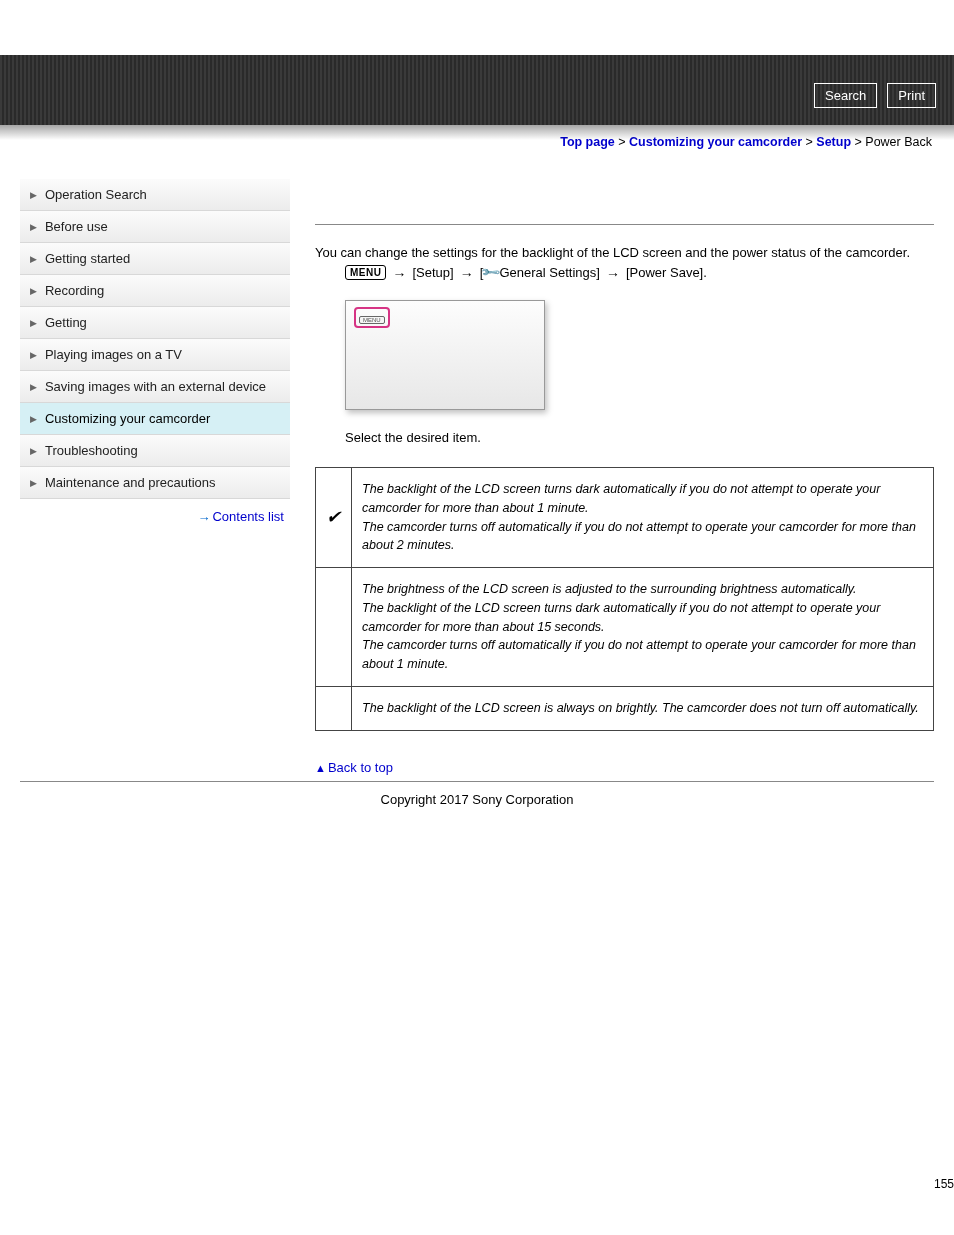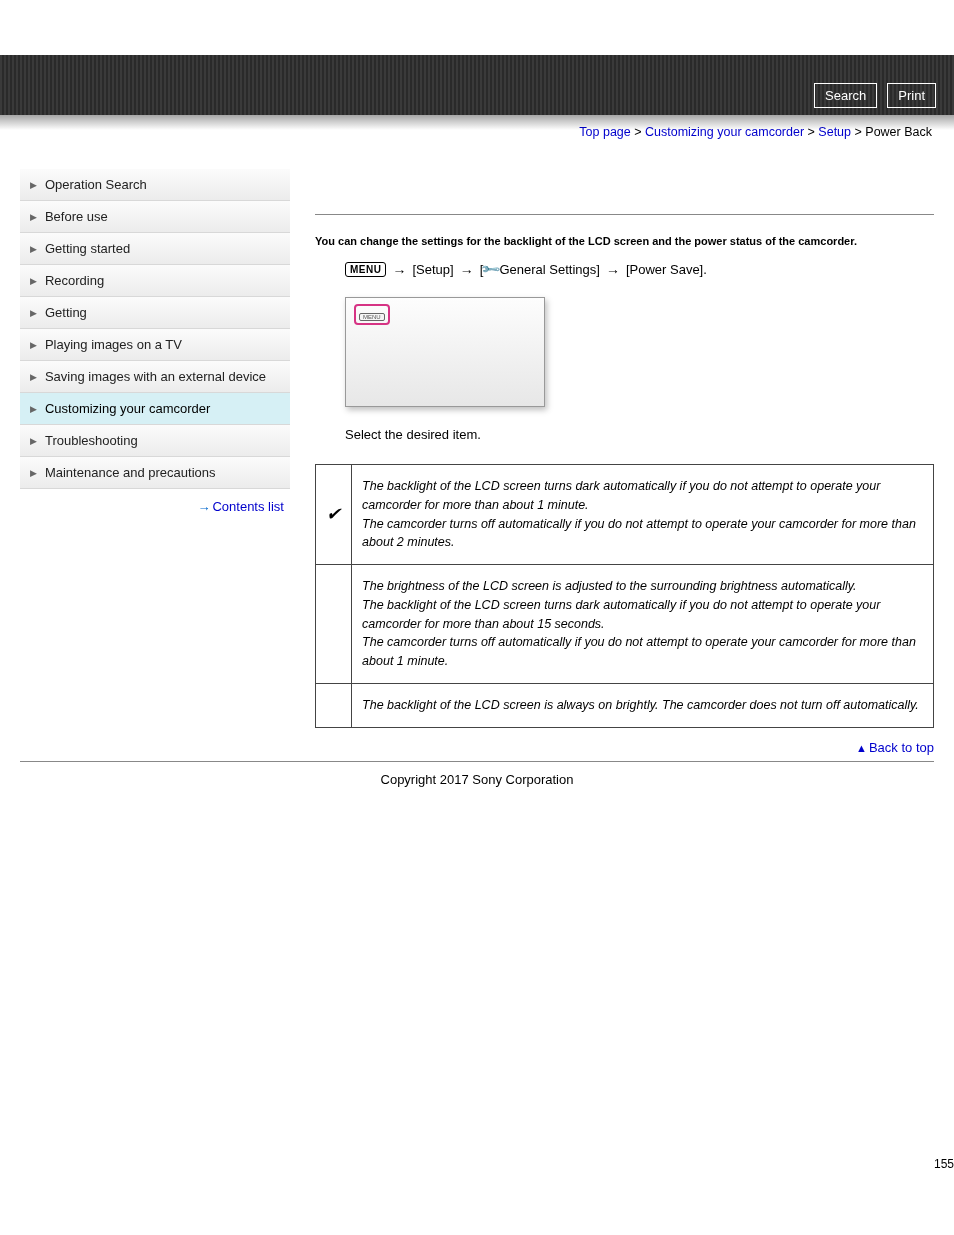--- a/index.html
+++ b/index.html
@@ -5,21 +5,21 @@
   * { margin: 0; padding: 0; box-sizing: border-box; }
   body {
     font-family: Arial, Helvetica, sans-serif;
     font-size: 13px;
     color: #000;
     background: #fff;
     width: 954px;
     margin: 0 auto;
   }
   .header-band {
-    height: 60px;
+    height: 70px;
     background: repeating-linear-gradient(
       to right,
       #3a3a3a 0, #3a3a3a 2px,
       #2a2a2a 2px, #2a2a2a 4px
     );
     margin-top: 55px;
     position: relative;
   }
   .header-band::after {
     content: "";
@@ -46,21 +46,21 @@
   .container {
     display: flex;
     padding: 0 20px;
     margin-top: 30px;
   }
   .breadcrumb-row {
     text-align: right;
     padding: 10px 22px 0 0;
     font-size: 12.5px;
   }
-  .breadcrumb-row a { color: #0000cc; text-decoration: none; }
+  .breadcrumb-row a { color: #0000cc; text-decoration: none; font-weight: bold; }
   .breadcrumb-row .sep { color: #000; }
   .breadcrumb-row .current { color: #000; }
   .sidebar {
     width: 270px;
     flex: none;
   }
   .sidebar-item {
     display: flex;
     align-items: flex-start;
     gap: 8px;
@@ -89,21 +89,21 @@
   .contents-link .arrow { color: #0066cc; font-weight: bold; margin-right: 2px; }
   .main {
     flex: 1;
     padding-left: 25px;
   }
   .hr-line {
     border: none;
     border-top: 1px solid #888;
     margin: 45px 0 20px 0;
   }
-  .intro { font-size: 11px; margin-bottom: 14px; font-weight: bold; }
+  .intro { font-size: 13px; margin-bottom: 4px; }
   .path-line {
     margin-left: 30px;
     font-size: 13px;
     display: flex;
     align-items: center;
     gap: 6px;
     flex-wrap: wrap;
   }
   .menu-btn {
     display: inline-block;
@@ -163,22 +163,21 @@
     vertical-align: top;
     font-style: italic;
   }
   .options-table td.mark {
     width: 30px;
     text-align: center;
     vertical-align: middle;
     font-size: 18px;
   }
   .back-to-top {
-    text-align: right;
-    margin-top: 12px;
+    margin-top: 29px;
     font-size: 13px;
   }
   .back-to-top a { color: #0000cc; text-decoration: none; }
   .back-to-top .up { color: #0000cc; font-size: 11px; margin-right: 2px; }
   .footer-hr {
     border: none;
     border-top: 1px solid #888;
     margin: 6px 20px 10px 20px;
   }
   .copyright {

